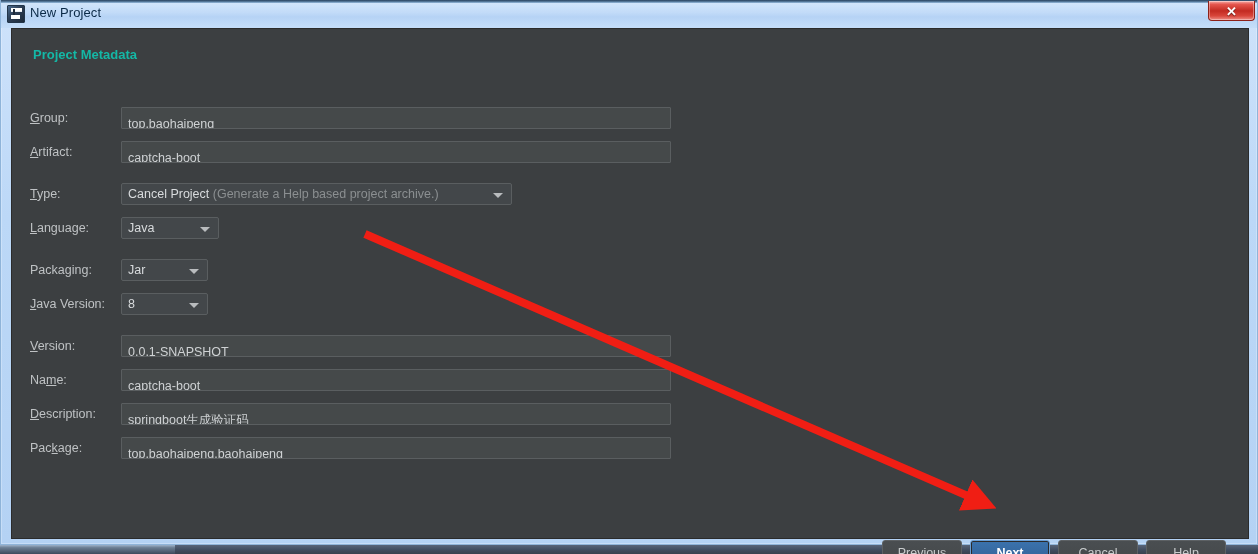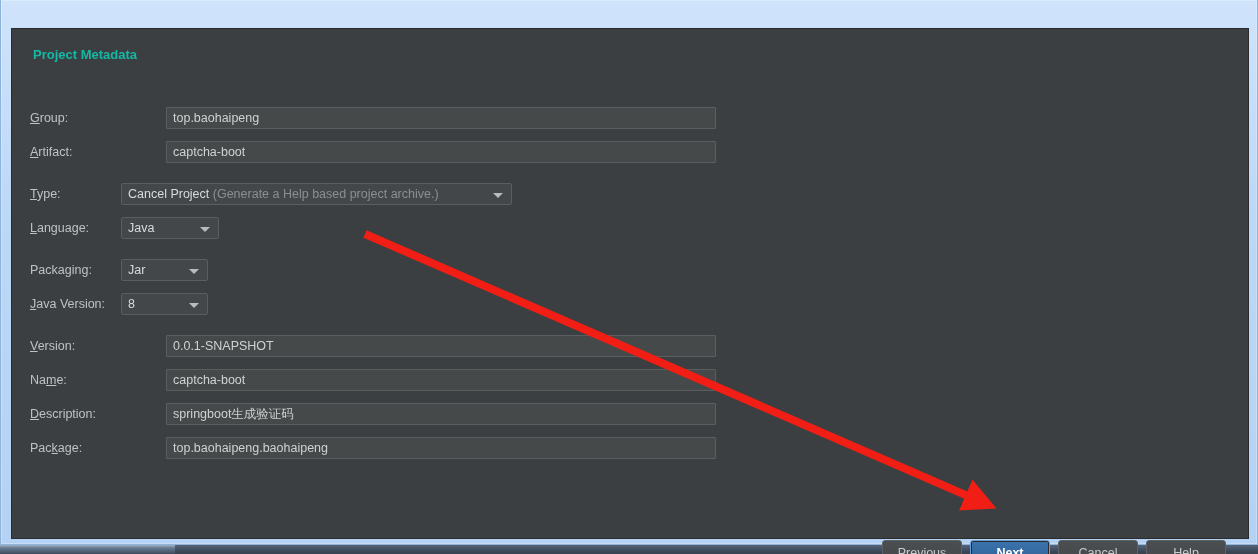--- a/index.html
+++ b/index.html
@@ -136,26 +136,25 @@
 
   .tfield {
     position: absolute;
     left: 109px;
     height: 22px;
     background: #45494a;
     border: 1px solid #5a5e60;
     border-radius: 1px;
     color: #cfd2d4;
     font-size: 12.5px;
-    padding: 0 0 0 6px;
+    padding: 6px 0 0 6px;
     line-height: 20px;
     white-space: nowrap;
     overflow: hidden;
     cursor: text;
-    margin-left: 45px;
   }
 
   .combo {
     position: absolute;
     left: 109px;
     height: 22px;
     background: #43474a;
     border: 1px solid #5a5e60;
     border-radius: 2px;
     color: #cfd2d4;
@@ -208,20 +207,35 @@
 <body>
 
 <div id="root">
 
   <div class="behind-strip">
     <div class="seg-dark"></div>
   </div>
 
   <div class="window">
 
+    <div class="titlebar">
+      <div class="tb-topline"></div>
+
+      <div class="app-icon">
+        <div class="ij-glyph"></div>
+        <div class="ij-slot"></div>
+        <div class="ij-bar"></div>
+      </div>
+
+      <div class="title-text">New Project</div>
+
+      <div class="close-btn">
+        <span class="x-glyph">✕</span>
+      </div>
+    </div>
 
     <div class="dialog-body">
 
       <div class="section-title">Project Metadata</div>
 
       <div id="form-area">
           <div class="flabel" style="top: 82px;"><u>G</u>roup:</div>
           <div class="tfield" style="top: 78px; width: 550px;">top.baohaipeng</div>
           <div class="flabel" style="top: 116px;"><u>A</u>rtifact:</div>
           <div class="tfield" style="top: 112px; width: 550px;">captcha-boot</div>

